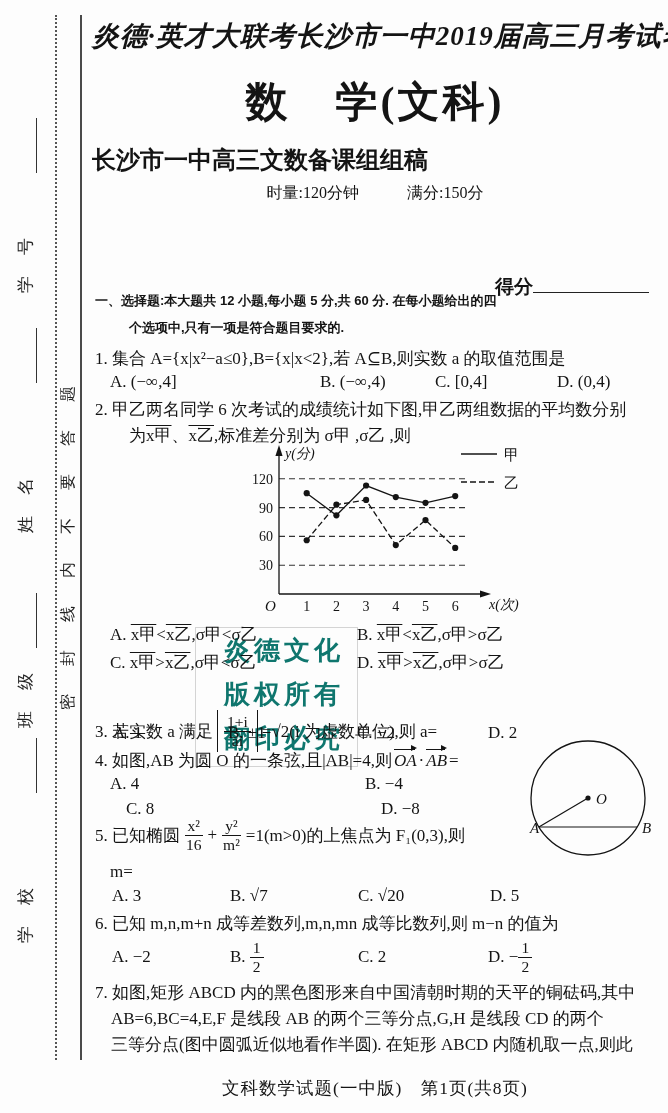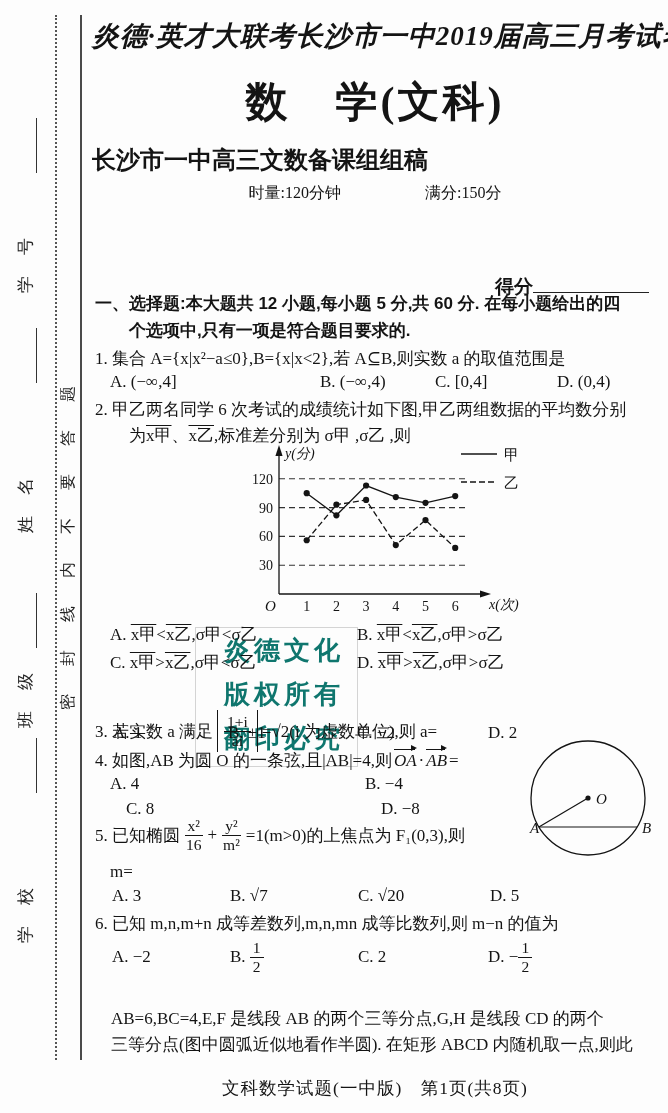--- a/index.html
+++ b/index.html
@@ -19,26 +19,26 @@
   .watermark{position:absolute;left:195px;top:627px;width:146px;height:138px;border:1px solid #d4d4d4;
              color:#0f766e;text-align:center;z-index:0;font-family:"Liberation Sans","DejaVu Sans",sans-serif;padding-left:15px;}
   .watermark div{font-size:26px;font-weight:bold;letter-spacing:4px;line-height:44px;}
   
   .hdr-title{left:92px;top:18px;width:566px;text-align:center;font-size:27px;font-weight:bold;
              letter-spacing:1px;white-space:nowrap;font-style:italic;}
   .main-title{left:92px;top:74px;width:566px;text-align:center;font-size:42px;font-weight:bold;letter-spacing:3px;}
   .subtitle{left:92px;top:144px;width:566px;font-size:24px;font-weight:bold;
             font-family:"Liberation Sans","DejaVu Sans",sans-serif;}
   .time-row{left:92px;top:183px;width:566px;text-align:center;font-size:16px;}
-  .time-row span{margin:0 40px;}
+  .time-row span{margin:0 22px;}
   .score-row{left:495px;top:252px;font-size:19px;font-weight:bold;
              font-family:"Liberation Sans","DejaVu Sans",sans-serif;margin-top:21px;}
   .score-blank{display:inline-block;width:116px;height:1em;border-bottom:1.4px solid #222;vertical-align:baseline;}
   
-  .sec{font-size:17px;font-weight:bold;font-family:"Liberation Sans","DejaVu Sans",sans-serif;white-space:nowrap;}
+  .sec{font-size:13px;font-weight:bold;font-family:"Liberation Sans","DejaVu Sans",sans-serif;white-space:nowrap;}
   .stem{font-size:17px;white-space:nowrap;z-index:1;}
   .opt{position:absolute;font-size:17px;white-space:nowrap;}
   .optrow{position:absolute;height:24px;z-index:1;}
   .mrow{position:absolute;display:flex;align-items:center;font-size:17px;white-space:nowrap;z-index:1;}
   .bar{text-decoration:overline;}
   .frac{display:inline-flex;flex-direction:column;align-items:center;line-height:1.1;font-size:15.5px;vertical-align:middle;}
   .frac .fnum{border-bottom:1.3px solid #141414;padding:0 3px;}
   .frac .fden{padding:0 3px;}
   .tallbars{display:inline-flex;align-items:center;border-left:1.5px solid #141414;border-right:1.5px solid #141414;
             padding:3px 6px;margin:0 4px;}
@@ -225,18 +225,19 @@
     </span>
     <span class="opt mrow" style="left:358px;top:0;height:42px">C. 2</span>
     <span class="opt mrow" style="left:488px;top:0;height:42px">
       <span>D.</span>&nbsp;<span>−</span><span class="frac">
           <span class="fnum">1</span>
           <span class="fden">2</span>
         </span>
     </span>
   </div>
 
+  <div class="abs stem" style="left:95px;top:981px">7. 如图,矩形 ABCD 内的黑色图形来自中国清朝时期的天平的铜砝码,其中</div>
   <div class="abs stem" style="left:111px;top:1007px">AB=6,BC=4,E,F 是线段 AB 的两个三等分点,G,H 是线段 CD 的两个</div>
   <div class="abs stem" style="left:111px;top:1033px">三等分点(图中圆弧近似地看作半圆). 在矩形 ABCD 内随机取一点,则此</div>
 
   <div class="abs footer">文科数学试题(一中版)　第1页(共8页)</div>
 
 </div>
 
 </body></html>

